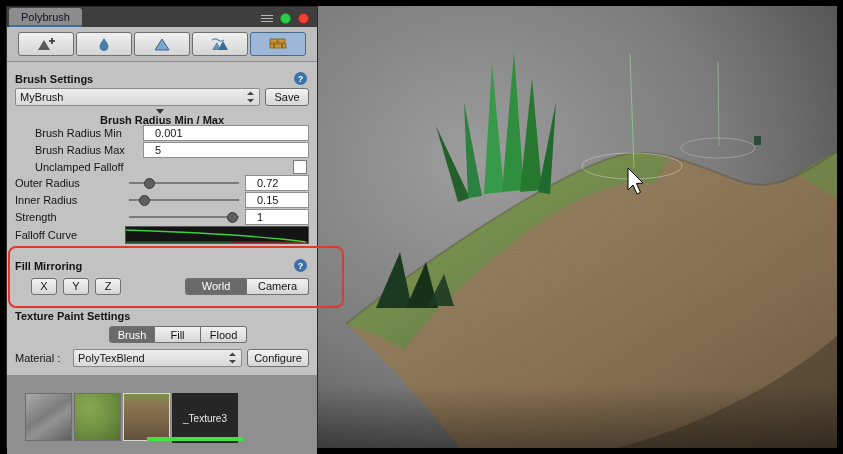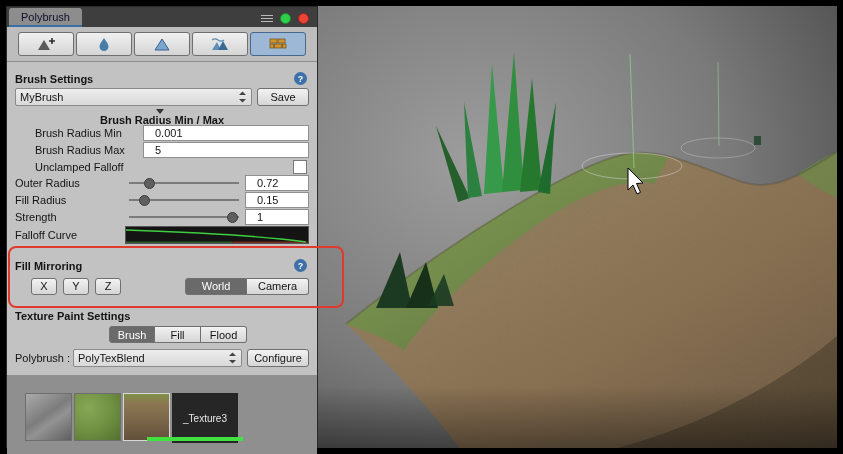--- a/index.html
+++ b/index.html
@@ -57,21 +57,21 @@
        font-family:"Liberation Sans",sans-serif;}
   .seg + .seg{border-left:none;}
   .seg:first-child{border-radius:3px 0 0 3px;}
   .seg:last-child{border-radius:0 3px 3px 0;}
   .seg.selected{background:#6a6a6a;color:#fff;}
   .seg.space{width:62px;}
   .seg.mode{width:46px;}
   .mode-row{margin-left:94px;margin-top:3px;}
   .mat-lbl{width:58px;}
   .cfg{width:62px;height:18px;margin-left:5px;}
-  .save{width:52px;height:18px;margin-left:5px;}
+  .save{width:44px;height:18px;margin-left:5px;}
 
   .swatch-area{margin:8px -8px 0;background:#8f8f8f;flex:1 1 auto;position:relative;padding:18px;box-sizing:border-box;}
   .swatches{display:flex;gap:2px;}
   .swatch{width:47px;height:48px;border:1px solid #6e6e6e;box-sizing:border-box;}
   .swatch.rock{background:linear-gradient(145deg,#ababab,#7c7c7c 45%,#939393 60%,#5f5f5f);}
   .swatch.grass{background:radial-gradient(circle at 30% 30%,#87a854,#6d8f41 55%,#53702e);}
   .swatch.dirt{background:linear-gradient(180deg,#7e9148 0%,#8b7752 20%,#7c674a 55%,#63503a);border-color:#d8d8d8;}
   .swatch.darktex{width:66px;height:50px;background:#262626;border:none;display:flex;align-items:center;
                   justify-content:center;color:#e8e8e8;font-size:10px;}
   .progress{position:absolute;left:140px;top:62px;width:96px;height:4px;background:#3fe23f;}
@@ -177,21 +177,21 @@
 
       <div class="row" style="margin-top:1px;">
         <span class="lbl" style="width:108px;">Outer Radius</span>
         <div class="slider">
           <div class="track"></div>
           <div class="thumb" style="left:calc(17% - 4px);"></div>
         </div>
         <input class="txt val" value="0.72" style="">
       </div>
       <div class="row" style="margin-top:1px;">
-        <span class="lbl" style="width:108px;">Fill Radius</span>
+        <span class="lbl" style="width:108px;">Inner Radius</span>
         <div class="slider">
           <div class="track"></div>
           <div class="thumb" style="left:calc(13% - 4px);"></div>
         </div>
         <input class="txt val" value="0.15" style="">
       </div>
       <div class="row" style="margin-top:1px;">
         <span class="lbl" style="width:108px;">Strength</span>
         <div class="slider">
           <div class="track"></div>
@@ -233,21 +233,21 @@
 
       <div class="row" style="height:15px;">
         <span class="h">Texture Paint Settings</span>
       </div>
       <div class="row mode-row">
         <button class="seg mode selected">Brush</button>
         <button class="seg mode">Fill</button>
         <button class="seg mode">Flood</button>
       </div>
       <div class="row" style="margin-top:5px;height:19px;">
-        <span class="lbl mat-lbl">Polybrush :</span>
+        <span class="lbl mat-lbl">Material :</span>
         <div class="dropdown">
           <span class="ddlabel">PolyTexBlend</span>
           <svg width="9" height="12" viewBox="0 0 9 12">
             <path d="M1 4 L4.5 0.5 L8 4 Z" fill="#444"></path>
               <path d="M1 8 L4.5 11.5 L8 8 Z" fill="#444"></path>
           </svg>
         </div>
         <button class="btn cfg">Configure</button>
       </div>
 

